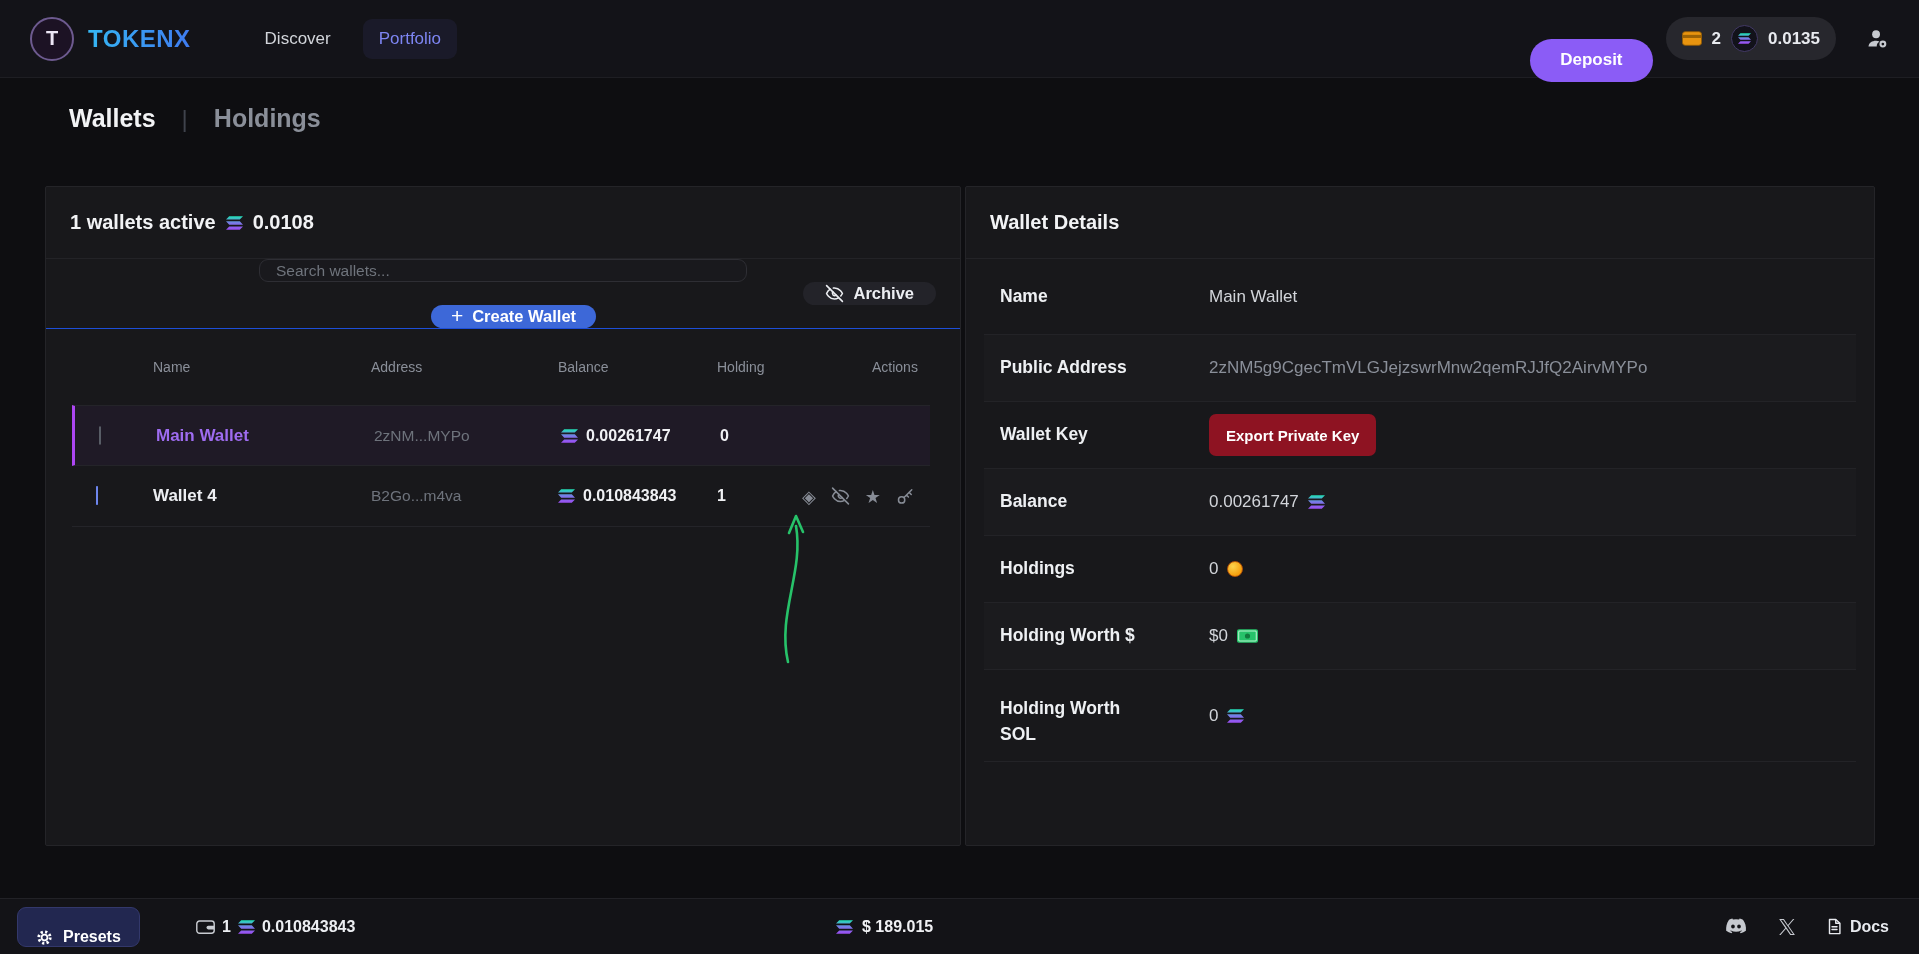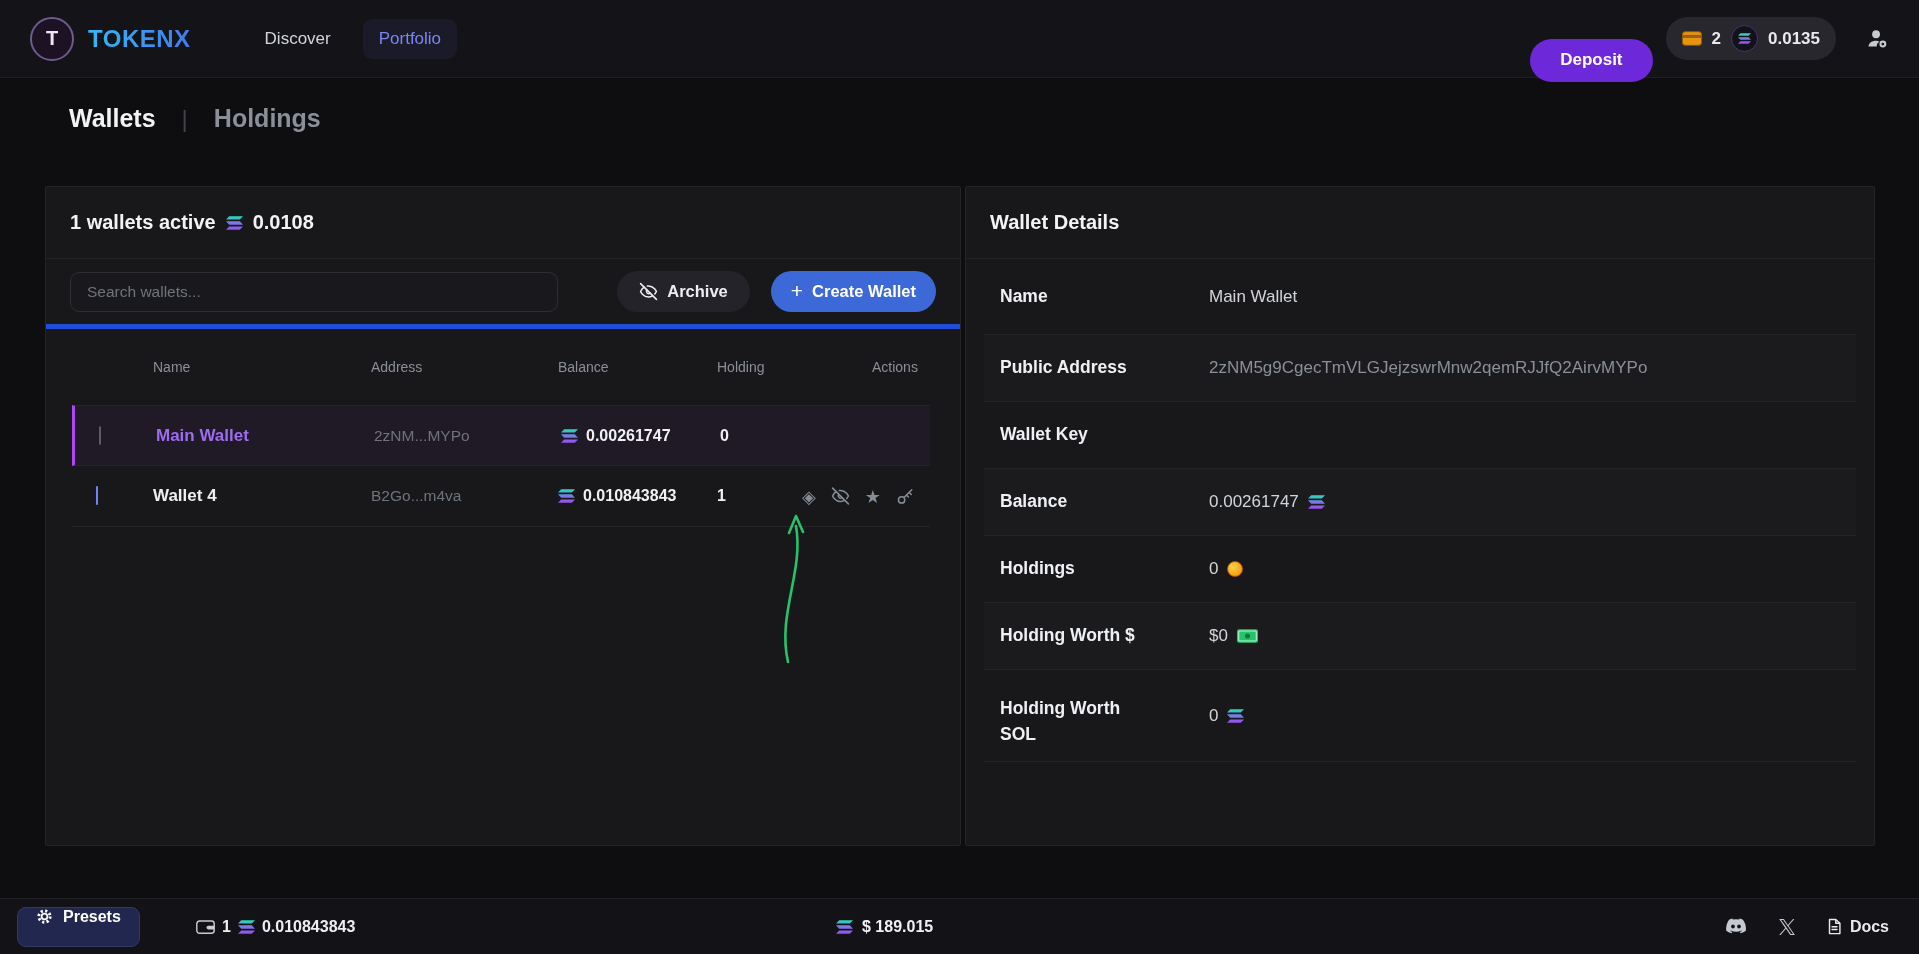--- a/index.html
+++ b/index.html
@@ -10,40 +10,40 @@
   .icon { display:inline-flex; align-items:center; }
 
   
   .topbar { position:absolute; left:0; top:0; width:100%; height:78px; background:#131318; border-bottom:1px solid #1e1e23; display:flex; align-items:center; padding:0 30px; z-index:10; }
   .logo { width:44px; height:44px; border-radius:50%; background:#1c1224; border:2px solid #6d5a8f; color:#ece6f5; font-weight:bold; font-size:20px; display:flex; align-items:center; justify-content:center; cursor:pointer; }
   .brand-name { margin-left:14px; font-size:24px; font-weight:bold; letter-spacing:.5px; background:linear-gradient(90deg,#35b7f3,#3f7bf0); -webkit-background-clip:text; background-clip:text; color:transparent; }
   .topnav { display:flex; margin-left:58px; gap:16px; }
   .nav-item { font-size:17px; color:#d2d5da; padding:10px 16px; border-radius:9px; cursor:pointer; }
   .nav-item.active { color:#7d85f2; background:rgba(109,113,240,.08); }
   .topbar-right { margin-left:auto; display:flex; align-items:center; }
-  .deposit-btn { background:#6d28d9; color:#fff; font-size:17px; font-weight:600; height:43px; padding:0 30px; border-radius:22px;margin-top:43px; }
+  .deposit-btn { background:#8b5cf6; color:#fff; font-size:17px; font-weight:600; height:43px; padding:0 30px; border-radius:22px;margin-top:43px; }
   .balance-pill { margin-left:13px; background:#27272d; border-radius:22px; height:43px; display:flex; align-items:center; gap:10px; padding:0 16px; font-size:17px; font-weight:bold; cursor:pointer; }
   .sol-badge { width:27px; height:27px; border-radius:50%; background:#12121a; border:1px solid #433a66; display:flex; align-items:center; justify-content:center; }
   .sol-badge svg { width:13px; height:11px; }
   .account-btn { margin-left:30px; color:#c6c9cf; }
 
   
   .page-tabs { position:absolute; left:69px; top:104px; display:flex; align-items:center; gap:26px; }
   .tab { font-size:25px; font-weight:bold; color:#f2f3f5; cursor:pointer; }
   .tab.inactive { color:#8a8f99; font-weight:600; }
   .tab-sep { color:#3f434c; font-size:24px; }
 
   
   .panel { position:absolute; top:186px; height:660px; background:#18181b; border:1px solid #242428; border-radius:2px; }
   .wallets-panel { left:45px; width:916px; }
   .details-panel { left:965px; width:910px; }
   .panel-header { height:72px; display:flex; align-items:center; gap:10px; padding:0 24px; border-bottom:1px solid #232327; font-size:20px; font-weight:bold; color:#f2f3f5; }
 
   
-  .toolbar { height:70px; display:flex; align-items:center; padding:0 24px; border-bottom:5px solid #1d4ed8; }
+  .toolbar { height:70px; display:flex; align-items:center; padding:0 24px; border-bottom:1px solid #1d4ed8;flex-direction:column; }
   .search-input { width:488px; height:40px; background:#19191d; border:1px solid #2e2e34; border-radius:9px; padding:0 16px; color:#e8eaef; font-size:15.5px; font-family:inherit; outline:none; }
   .search-input::placeholder { color:#6f747c; }
   .archive-btn { margin-left:auto; height:41px; background:#232329; color:#eceef2; border-radius:21px; padding:0 22px; display:flex; align-items:center; gap:9px; font-size:16.5px; font-weight:600; }
   .create-btn { margin-left:21px; height:41px; background:#3d68d8; color:#fff; border-radius:21px; padding:0 20px; display:flex; align-items:center; gap:9px; font-size:16.5px; font-weight:600; }
   .plus { font-size:21px; font-weight:400; margin-top:-2px; }
 
   
   .wtable { margin:0 30px 0 26px; }
   .thead { display:grid; grid-template-columns:81px 218px 187px 159px 155px 1fr; height:76px; align-items:center; color:#8a8f99; font-size:14px; }
   .trow { position:relative; display:grid; grid-template-columns:81px 218px 187px 159px 155px 1fr; height:61px; align-items:center; border-bottom:1px solid #242429; cursor:pointer; }
@@ -71,21 +71,21 @@
   .d-value.muted { color:#8a8f99; }
   .export-btn { background:#8e1322; color:#fff; font-weight:bold; font-size:15px; height:42px; padding:0 17px; border-radius:7px; }
   .coin { width:16px; height:16px; border-radius:50%; background:radial-gradient(circle at 35% 32%,#fcd34d,#f59e0b 72%); border:1px solid #b45309; display:inline-block; }
 
   
   .annot-arrow { position:absolute; left:0; top:0; pointer-events:none; z-index:40; }
 
   
   .statusbar { position:absolute; left:0; bottom:0; width:100%; height:56px; background:#131317; border-top:1px solid #222227; z-index:10; }
   .sb-group { position:absolute; top:0; height:100%; display:flex; align-items:center; }
-  .presets-btn { position:absolute; left:17px; top:8px; height:40px; background:#222750; border:1px solid #33386b; border-radius:9px; color:#fff; display:flex; align-items:flex-start; gap:10px; padding:0 18px; font-size:16px; font-weight:bold; }
+  .presets-btn { position:absolute; left:17px; top:8px; height:40px; background:#222750; border:1px solid #33386b; border-radius:9px; color:#fff; display:flex; align-items:flex-end; gap:10px; padding:0 18px; font-size:16px; font-weight:bold; }
   .sb-wallet { left:196px; gap:7px; font-size:16px; font-weight:bold; color:#eceef2; }
   .sb-wallet .icon { color:#c9ccd2; }
   .sb-price { left:836px; gap:9px; font-size:16px; font-weight:bold; color:#f0f1f4; }
   .sb-conn { left:985px; gap:10px; font-size:16px; }
   .conn-text { color:#3ecf79; }
   .latency { color:#eceef2; font-weight:bold; margin-left:5px; }
   .sb-right { right:30px; gap:32px; color:#c6c9cf; }
   .sb-icon-btn { display:inline-flex; align-items:center; color:#c6c9cf; }
   .docs-btn { display:flex; align-items:center; gap:8px; font-weight:bold; font-size:16px; color:#e8eaef; }
 </style>
@@ -265,20 +265,23 @@
       <div class="d-value">Main Wallet</div>
     </div>
 
     <div class="d-row">
       <div class="d-label">Public Address</div>
       <div class="d-value muted">2zNM5g9CgecTmVLGJejzswrMnw2qemRJJfQ2AirvMYPo</div>
     </div>
 
     <div class="d-row">
       <div class="d-label">Wallet Key</div>
+      <div class="d-value">
+        <button class="export-btn">Export Private Key</button>
+      </div>
     </div>
 
     <div class="d-row">
       <div class="d-label">Balance</div>
       <div class="d-value">
         <span>0.00261747</span>
         <span class="icon">
             <svg viewBox="0 0 26 21" width="17" height="14">
               <defs>
                 <linearGradient id="sg9" x1="13" y1="0" x2="13" y2="21" gradientUnits="userSpaceOnUse">

